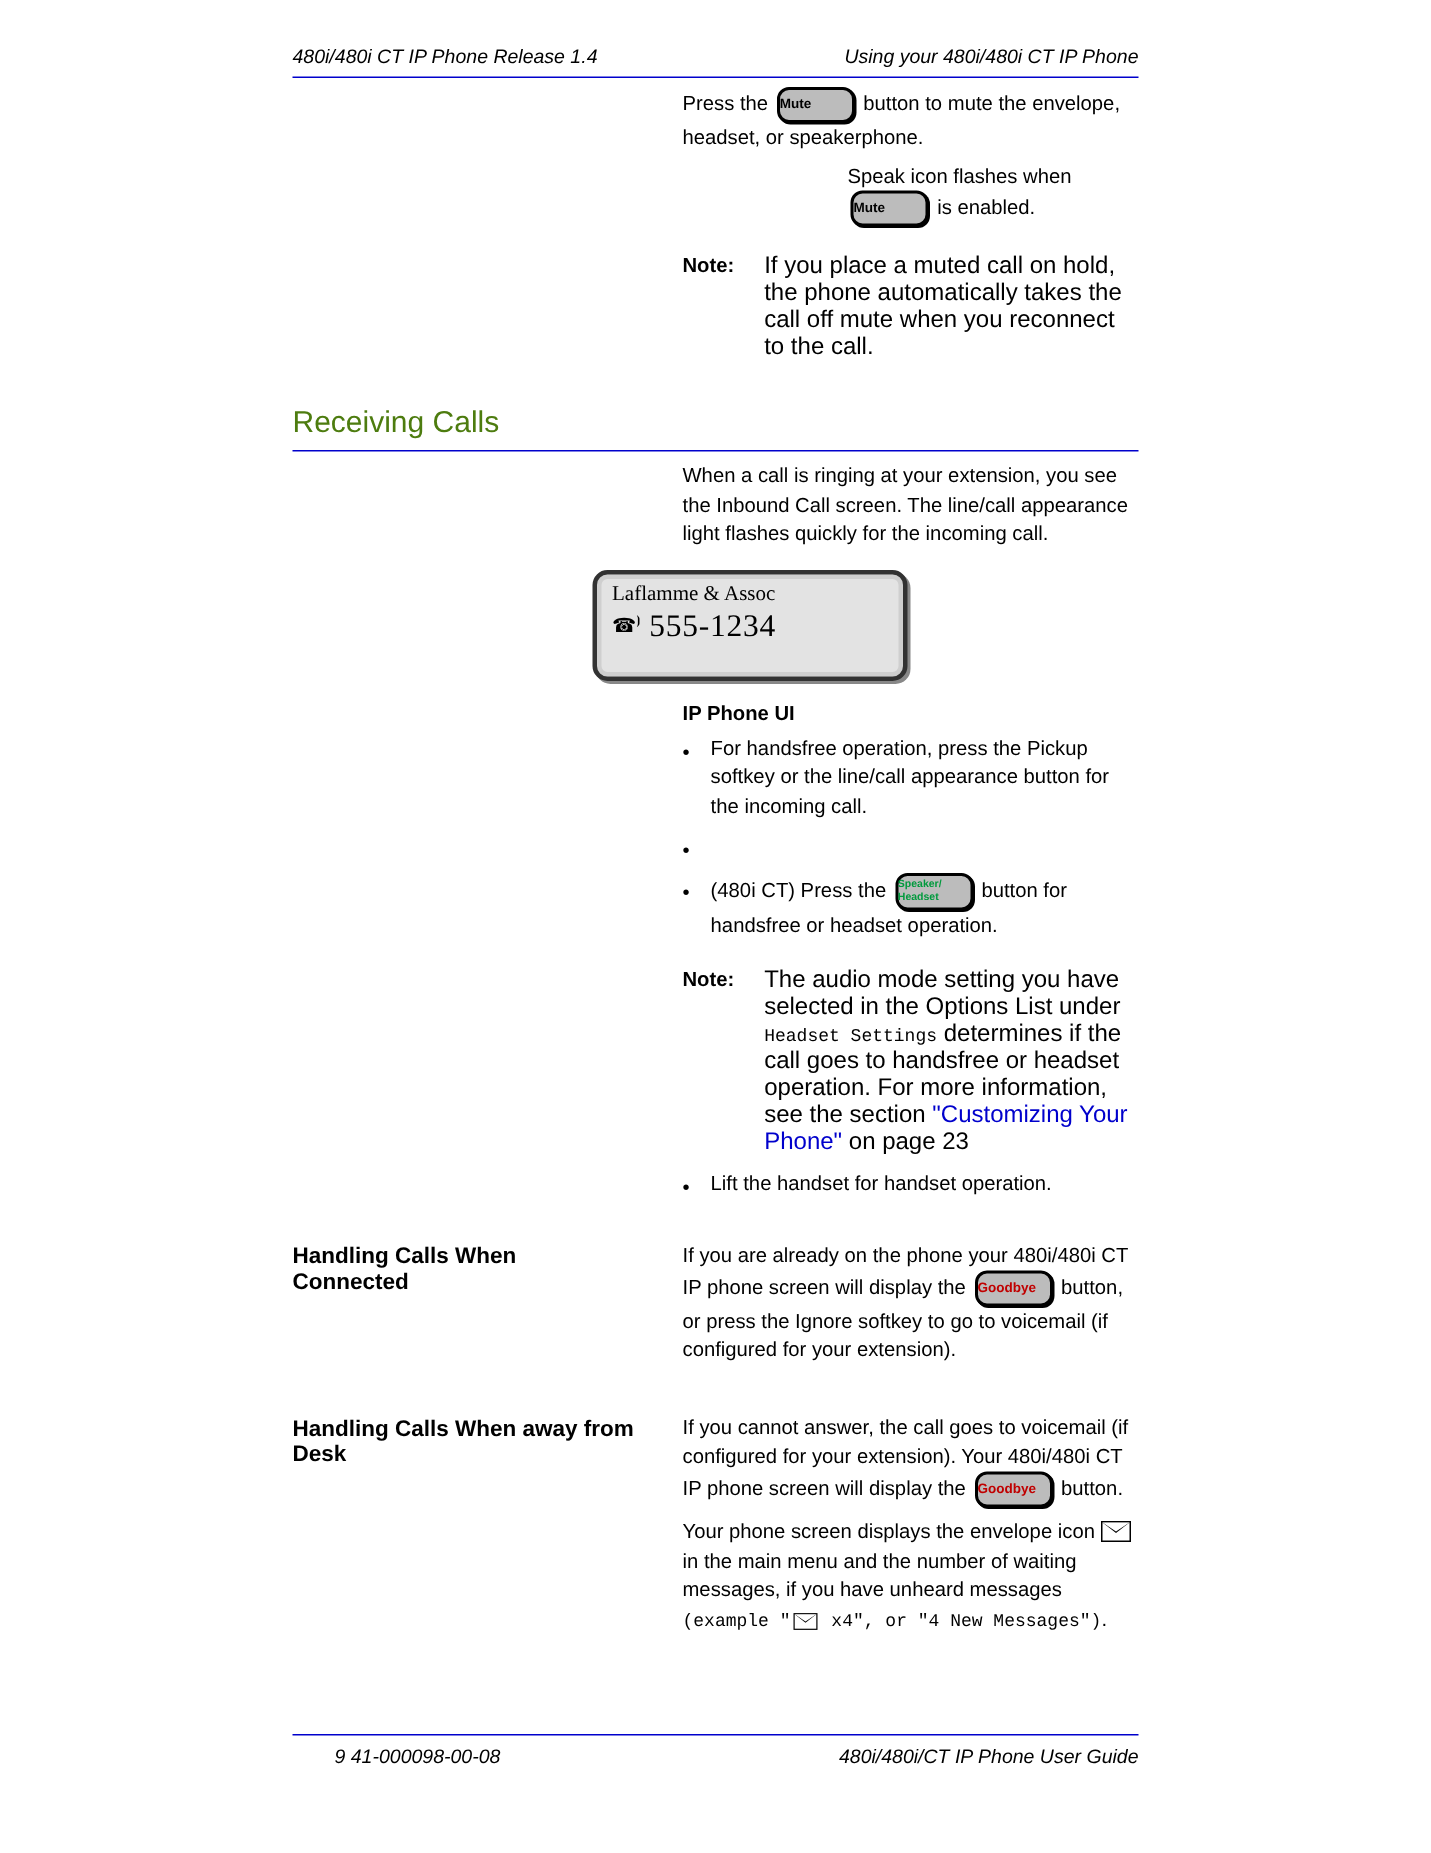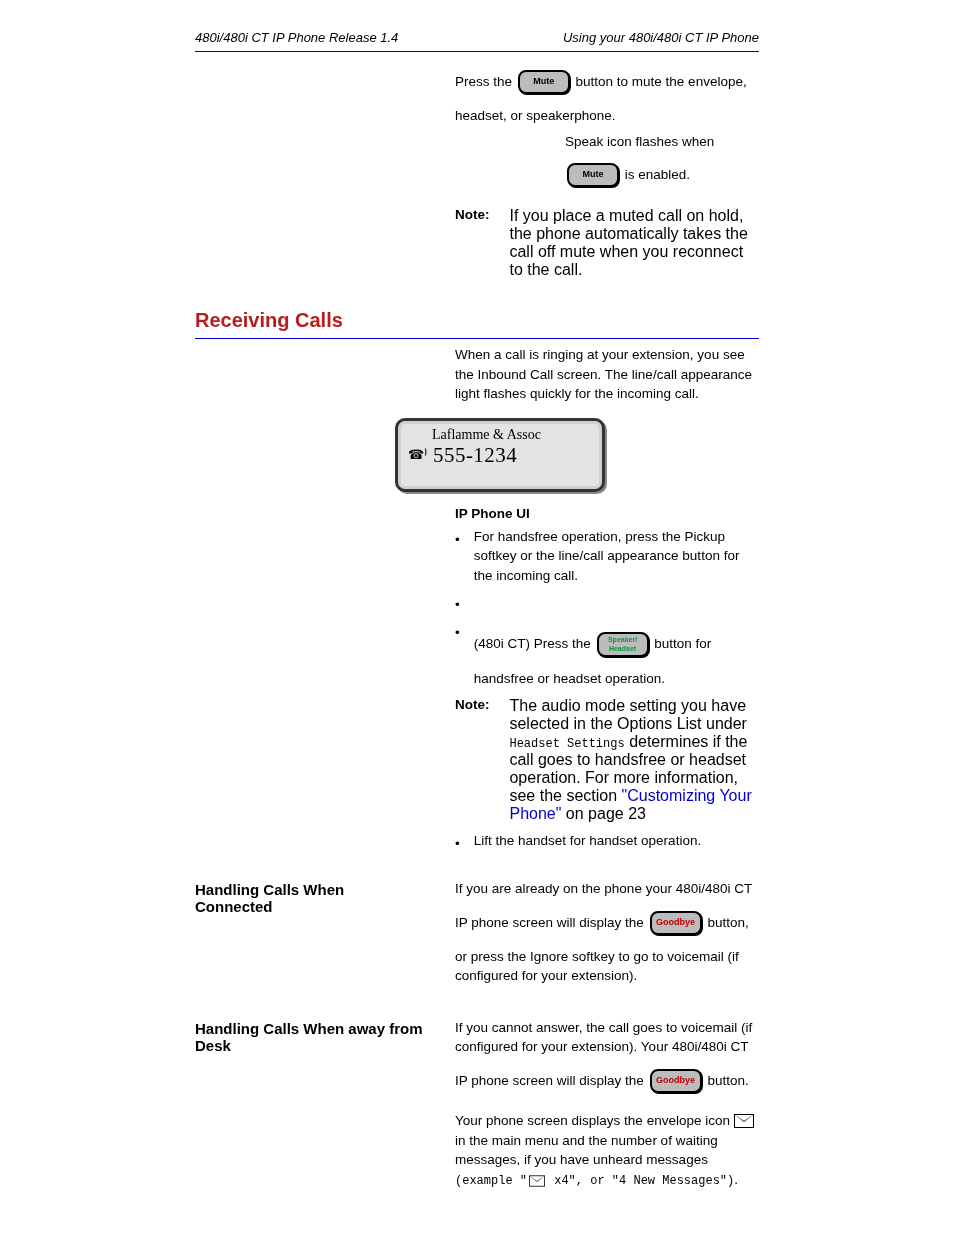--- a/index.html
+++ b/index.html
@@ -29,68 +29,67 @@
     font-style: italic;
     color: #000;
     margin-bottom: 6px;
   }
   .footer-row {
     margin-top: 6px;
     margin-bottom: 0;
     margin-left: 28px;
   }
   h2.section {
-    color: #b91c1c;
+    color: #4d7c0f;
     font-size: 20px;
-    font-weight: bold;
+    font-weight: normal;
     margin: 30px 0 6px 0;
   }
   p {
     font-size: 13.5px;
     line-height: 1.45;
     margin: 6px 0;
   }
   .indented {
     margin-left: 260px;
   }
   .phone-btn {
     display: inline-block;
     vertical-align: middle;
     width: 48px;
     height: 20px;
     border: 2px solid #000;
     border-radius: 8px;
     background: #bcbcbc;
-    text-align: center;
     font-family: "Comic Sans MS", cursive, sans-serif;
     font-size: 9px;
     font-weight: bold;
     line-height: 18px;
     color: #000;
     box-shadow: 1px 1px 0 #000;
-    margin: 12px 2px;
+    margin: 0 2px;
   }
   .phone-btn.green { color: #009a3d; }
   .phone-btn.red { color: #c00000; }
   .phone-btn.small { font-size: 7px; line-height: 9px; padding-top: 1px; height: 20px; }
   .note-label {
     display: inline-block;
     vertical-align: top;
     width: 50px;
     font-weight: bold;
     font-size: 13.5px;
   }
   .note-body {
     display: inline-block;
     width: calc(100% - 60px);
     vertical-align: top;
   }
   .note-block {
     margin-left: 260px;
-    margin-top: 8px;
+    margin-top: 18px;
     margin-bottom: 8px;
   }
   .sub-sub {
     font-size: 13.5px;
     font-weight: bold;
     margin: 14px 0 6px 260px;
   }
   .lcd {
     margin: 14px 0 6px 200px;
     width: 210px;
@@ -98,21 +97,20 @@
     border: 3px solid #323232;
     border-radius: 10px;
     background: #e3e3e3;
     padding: 6px 10px;
     box-sizing: border-box;
     box-shadow: inset 0 0 0 3px #cfcfcf, 2px 2px 0 #888;
     font-family: Georgia, "Times New Roman", serif;
   }
   .lcd .line1 {
     font-size: 14px;
-    margin-left: 24px;
   }
   .lcd .line2-row {
     display: flex;
     align-items: center;
     gap: 6px;
   }
   .lcd .phone-icon {
     font-size: 13px;
   }
   .lcd .line2 {

